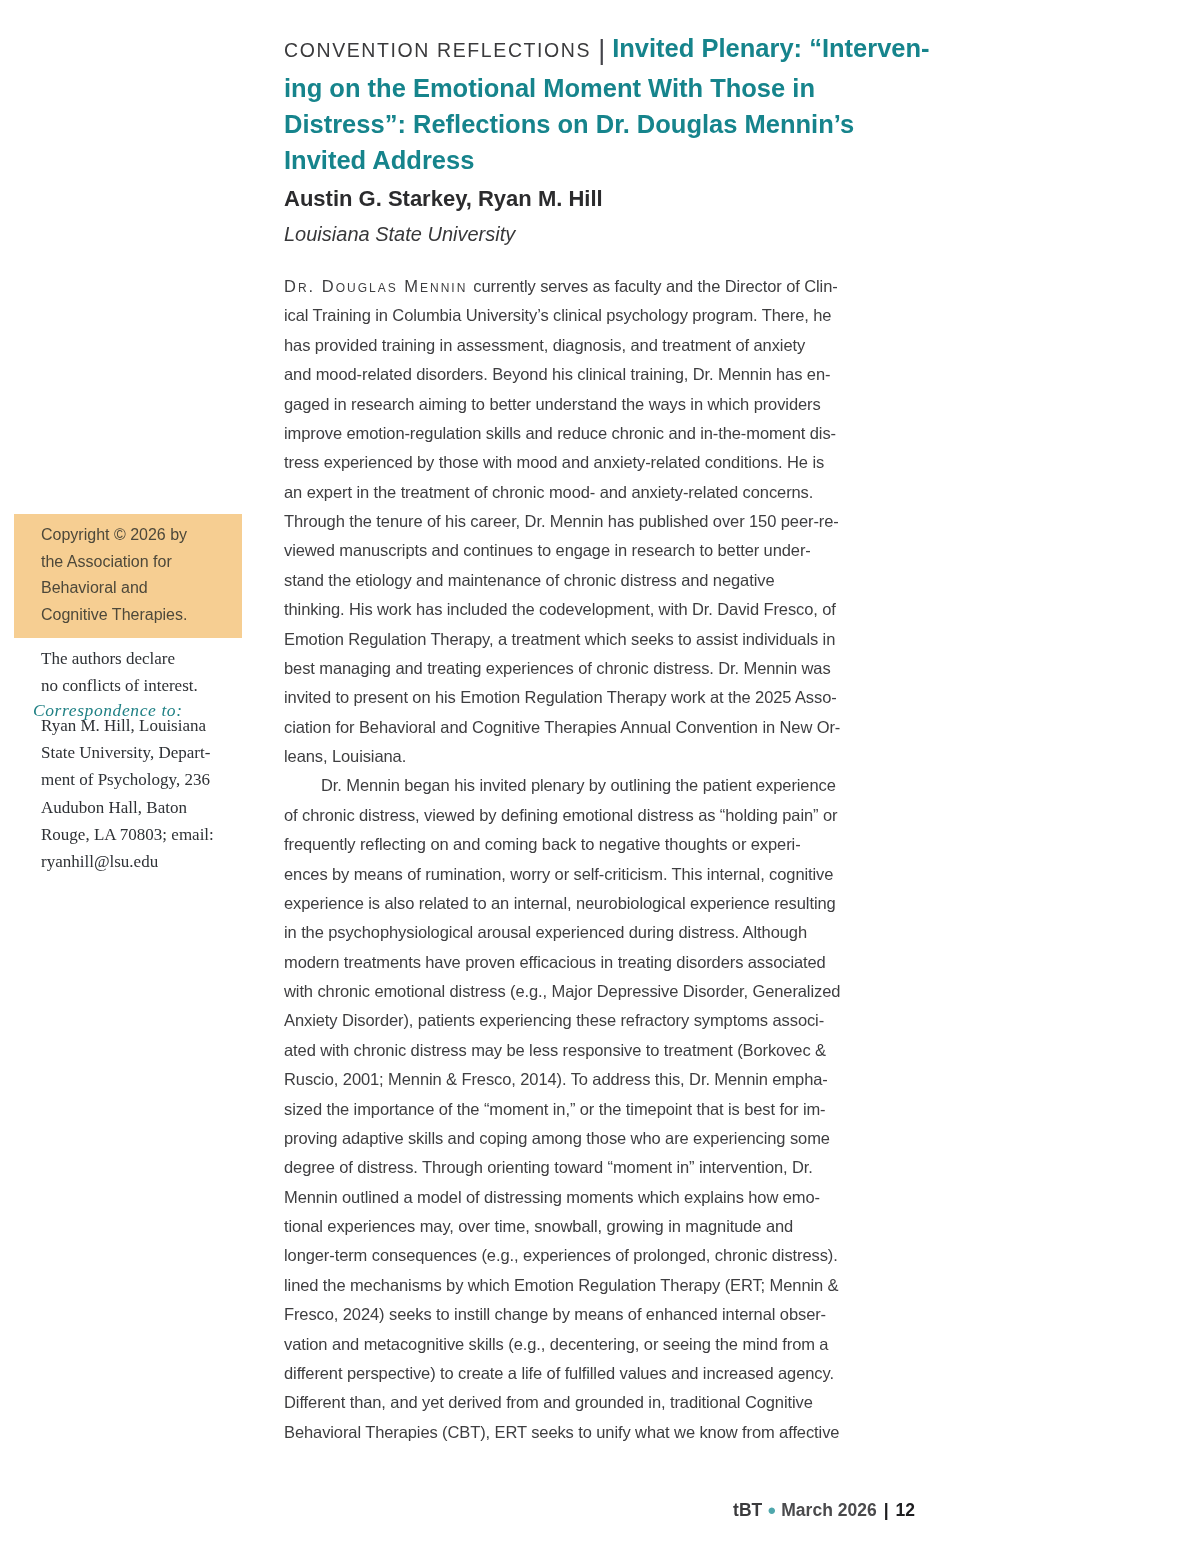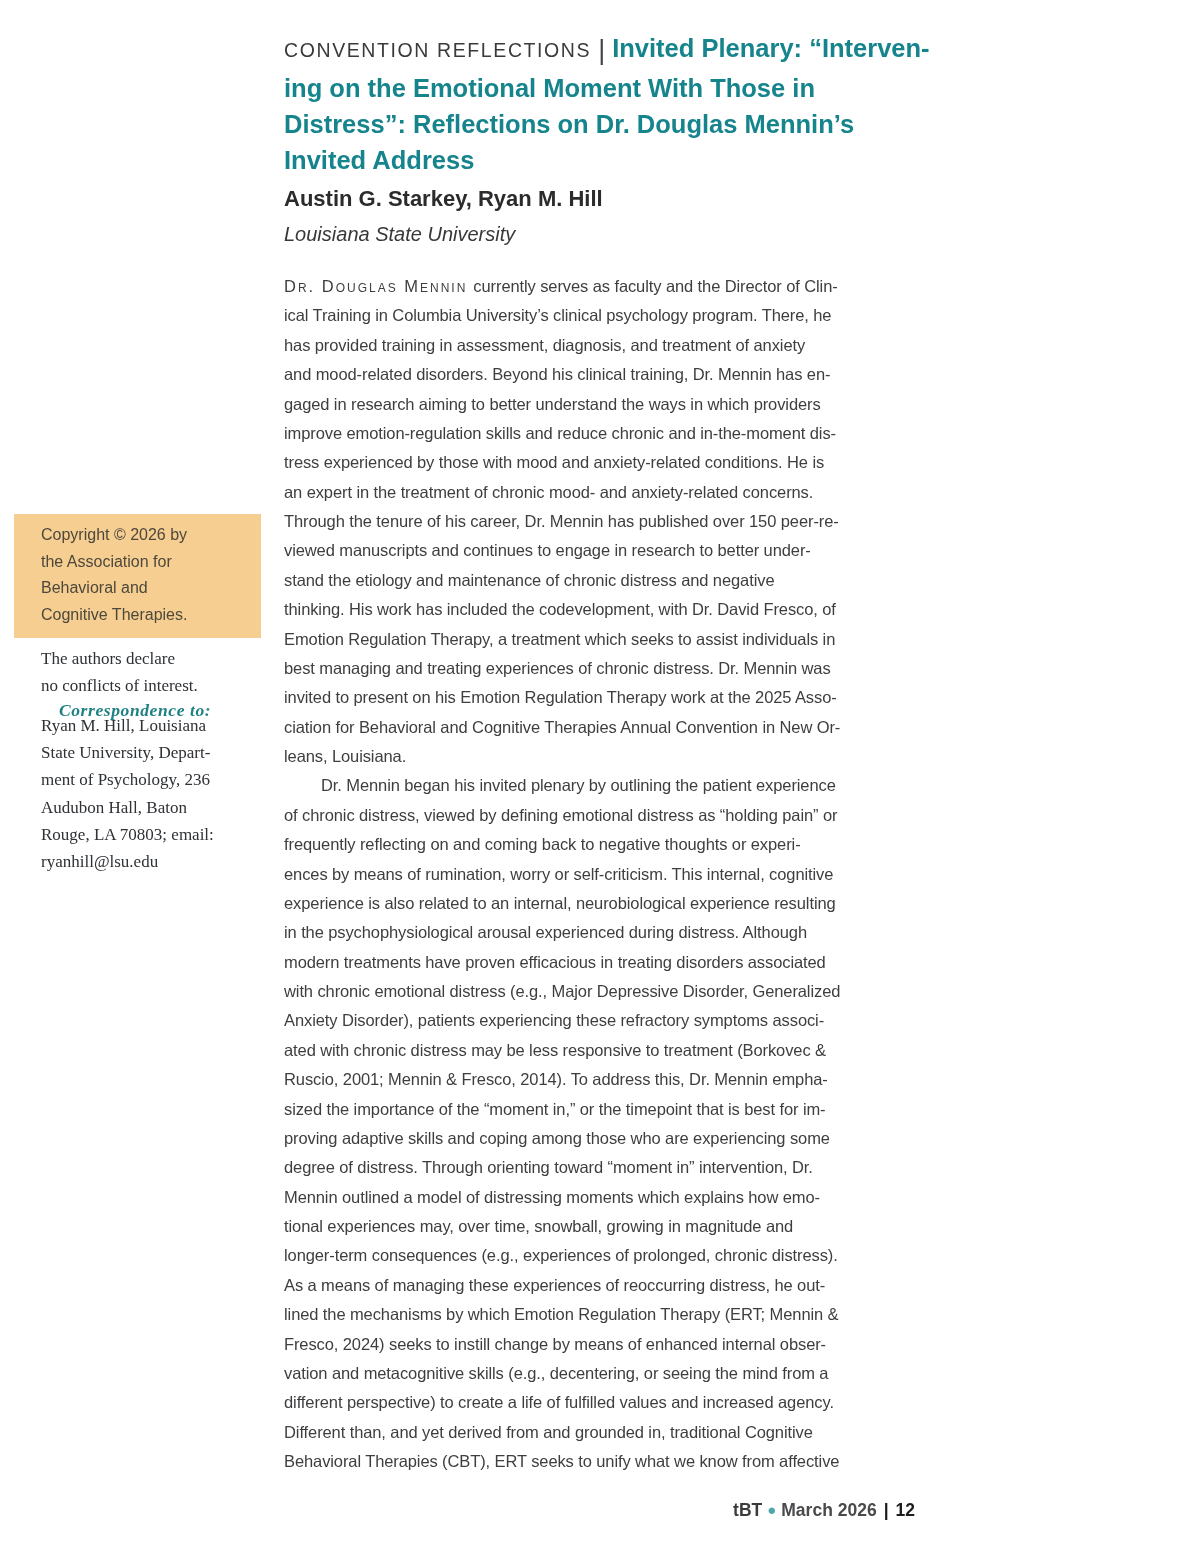--- a/index.html
+++ b/index.html
@@ -20,32 +20,32 @@
   .byline-affiliation { position:absolute; left:284px; top:223px; font-size:20px; font-style:italic; color:#38383a; white-space:nowrap; }
 
   
   .body-text { position:absolute; left:284px; top:272px; width:645px; font-size:16.5px; color:#3e3e40; letter-spacing:-0.1px; }
   .body-text .line { line-height:29.38px; white-space:nowrap; }
   .opener { font-variant:small-caps; letter-spacing:2px; margin-right:6px; color:#3e3e40; }
   .indent { padding-left:37px; }
 
   
   .copyright-box {
-    position:absolute; left:14px; top:514px; width:247px; box-sizing:border-box;
+    position:absolute; left:14px; top:514px; width:228px; box-sizing:border-box;
     background:#f6ce92; padding:8px 8px 10px 27px;
     font-size:16px; color:#4d483a;
   }
   .copyright-box .line { line-height:26.6px; white-space:nowrap; }
 
   .conflicts-note { position:absolute; left:41px; top:645px; font-family:"Liberation Serif", serif; font-size:17px; color:#2e3135; }
   .conflicts-note .line { line-height:27px; white-space:nowrap; }
 
   .correspondence-label {
-    position:absolute; left:59px; top:700px; font-family:"Liberation Serif", serif;
-    font-size:17.5px; font-style:italic; font-weight:700; letter-spacing:0.6px; color:#1f8084; white-space:nowrap;
+    position:absolute; left:33px; top:700px; font-family:"Liberation Serif", serif;
+    font-size:17.5px; font-style:italic; font-weight:400; letter-spacing:0.6px; color:#1f8084; white-space:nowrap;
   }
   .correspondence-address { position:absolute; left:41px; top:712px; font-family:"Liberation Serif", serif; font-size:17px; color:#2e3135; }
   .correspondence-address .line { line-height:27.2px; white-space:nowrap; }
 
   
   .journal-footer { position:absolute; left:284px; top:1500px; width:631px; text-align:right; font-size:17.5px; font-weight:700; color:#3b3b3d; white-space:nowrap; }
   .journal-footer .dot { color:#4fa7ac; padding:0 5px; font-size:15px; vertical-align:1px; }
   .journal-footer .issue { color:#4a4a4c; }
   .journal-footer .fsep { color:#1d1d1f; padding:0 7px; }
   .journal-footer .pageno { color:#1d1d1f; }
@@ -124,21 +124,20 @@
         <div class="line">with chronic emotional distress (e.g., Major Depressive Disorder, Generalized</div>
         <div class="line">Anxiety Disorder), patients experiencing these refractory symptoms associ-</div>
         <div class="line">ated with chronic distress may be less responsive to treatment (Borkovec &amp;</div>
         <div class="line">Ruscio, 2001; Mennin &amp; Fresco, 2014). To address this, Dr. Mennin empha-</div>
         <div class="line">sized the importance of the “moment in,” or the timepoint that is best for im-</div>
         <div class="line">proving adaptive skills and coping among those who are experiencing some</div>
         <div class="line">degree of distress. Through orienting toward “moment in” intervention, Dr.</div>
         <div class="line">Mennin outlined a model of distressing moments which explains how emo-</div>
         <div class="line">tional experiences may, over time, snowball, growing in magnitude and</div>
         <div class="line">longer-term consequences (e.g., experiences of prolonged, chronic distress).</div>
-        <div class="line">As a means of managing these experiences of reoccurring distress, he out-</div>
         <div class="line">lined the mechanisms by which Emotion Regulation Therapy (ERT; Mennin &amp;</div>
         <div class="line">Fresco, 2024) seeks to instill change by means of enhanced internal obser-</div>
         <div class="line">vation and metacognitive skills (e.g., decentering, or seeing the mind from a</div>
         <div class="line">different perspective) to create a life of fulfilled values and increased agency.</div>
         <div class="line">Different than, and yet derived from and grounded in, traditional Cognitive</div>
         <div class="line">Behavioral Therapies (CBT), ERT seeks to unify what we know from affective</div>
       </div>
   </section>
 
   <footer class="journal-footer">

